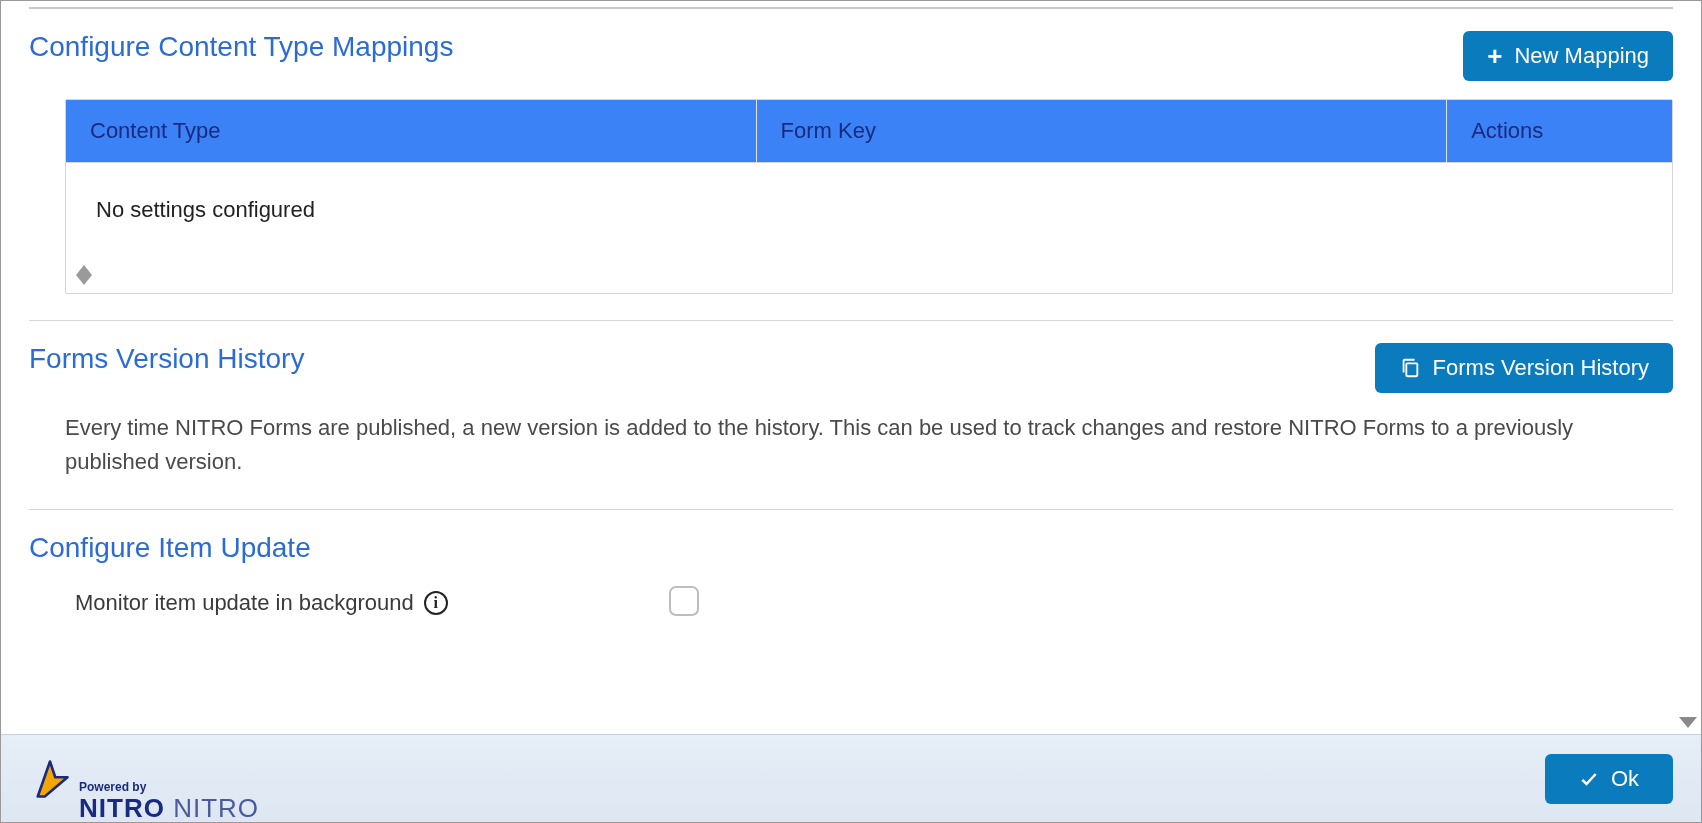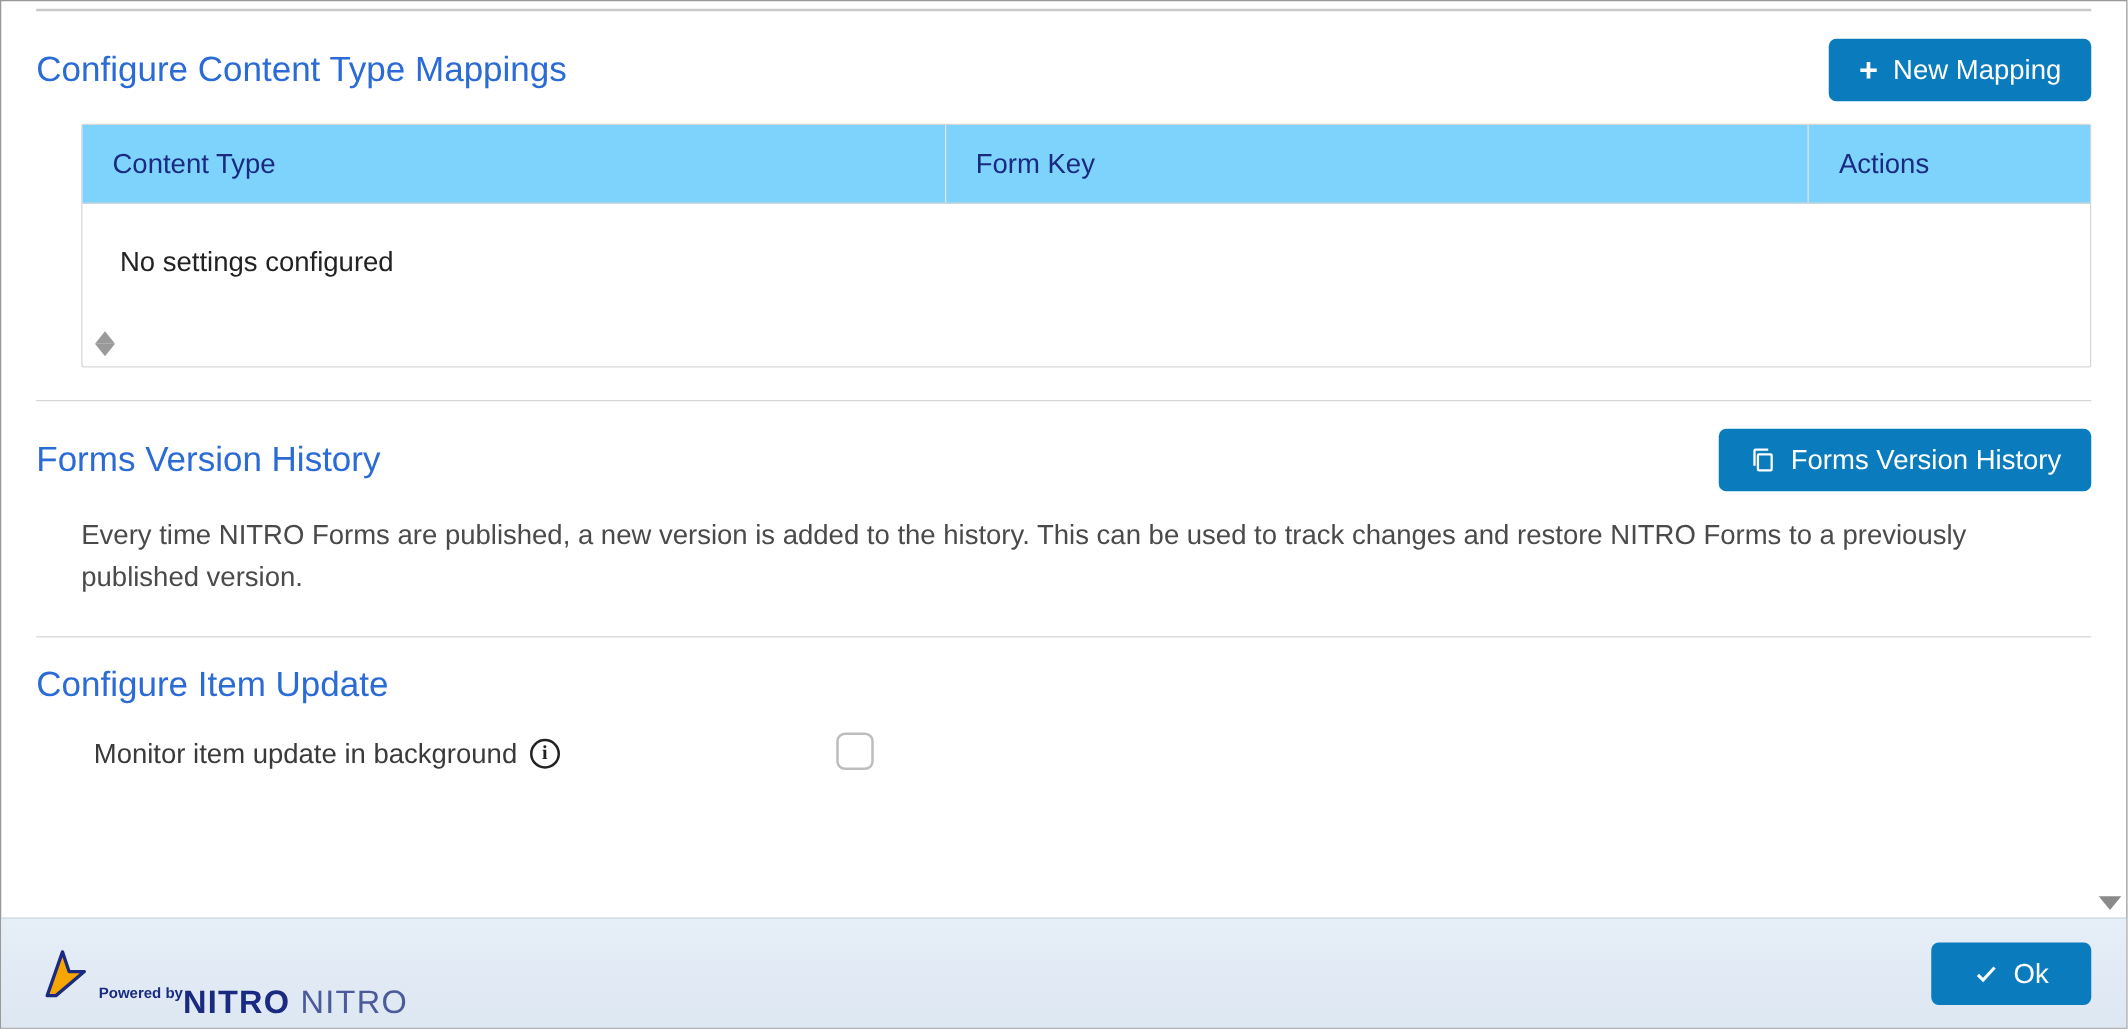--- a/index.html
+++ b/index.html
@@ -30,21 +30,20 @@
   }
   hr.top-divider {
     border: none;
     border-top: 2px solid #c9c9c9;
     margin-bottom: 22px;
     margin-top: 6px;
   }
   .section-header-row {
     display: flex;
     justify-content: space-between;
-    align-items: center;
     margin-bottom: 18px;
   }
   .section-title {
     color: #2b6bd6;
     font-size: 28px;
     font-weight: 400;
   }
   .btn {
     background: #0a7bbd;
     color: #fff;
@@ -60,21 +59,21 @@
   .btn svg { width: 22px; height: 22px; flex-shrink: 0; }
   .btn .plus { font-size: 26px; font-weight: 700; line-height: 1; }
   .mappings-table {
     border: 1px solid #d6d6d6;
     border-radius: 2px;
     margin-left: 36px;
     position: relative;
   }
   .table-head {
     display: flex;
-    background: #7dd3fc;
+    background: #3b82f6;
     border-bottom: 1px solid #d6d6d6;
   }
   .table-head .th {
     padding: 18px 24px;
     color: #1a2a80;
     font-size: 22px;
     border-right: 1px solid #e2e2e2;
   }
   .th-content-type { flex: 0 0 43%; }
   .th-form-key { flex: 0 0 43%; }
@@ -163,21 +162,21 @@
     display: flex;
     align-items: center;
     gap: 8px;
   }
   .logo-mark {
     display: flex;
     align-items: center;
   }
   .logo-text {
     display: flex;
-    flex-direction: row;
+    flex-direction: column;
     line-height: 1;
     margin-top: 44px;
   }
   .logo-powered {
     font-size: 12px;
     color: #1a2a80;
     font-weight: 600;
     margin-bottom: 2px;
   }
   .logo-name {

